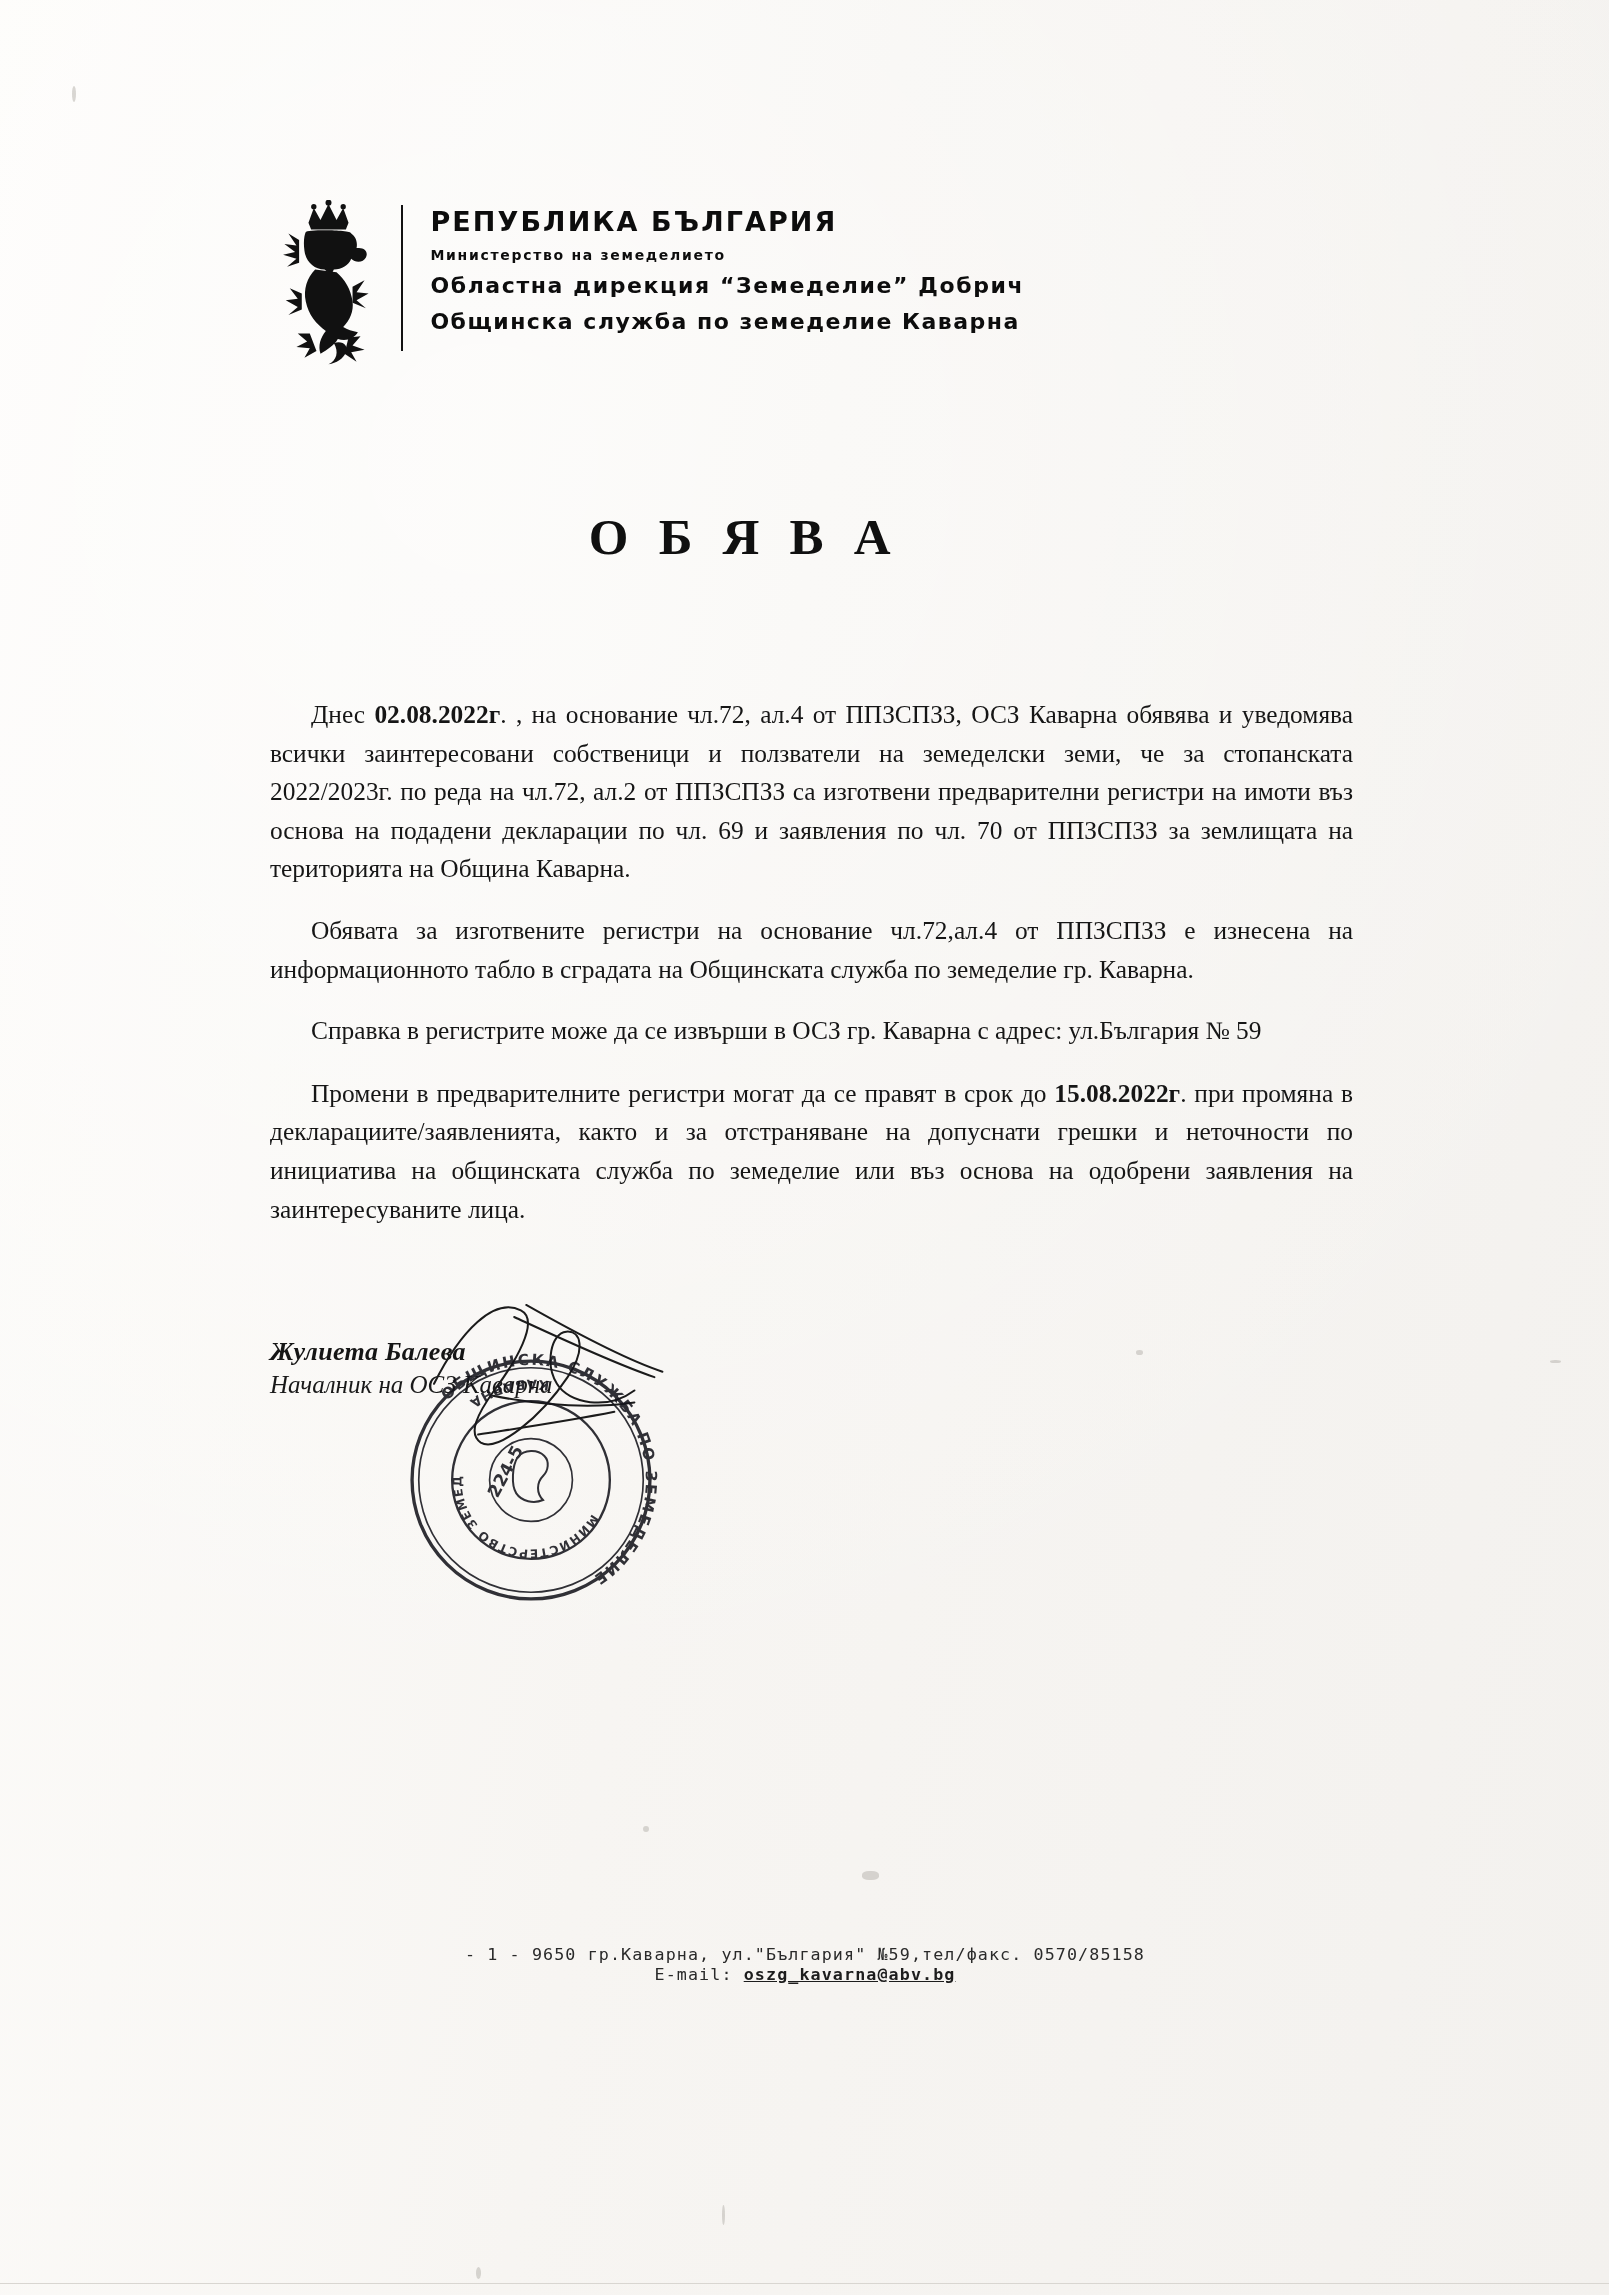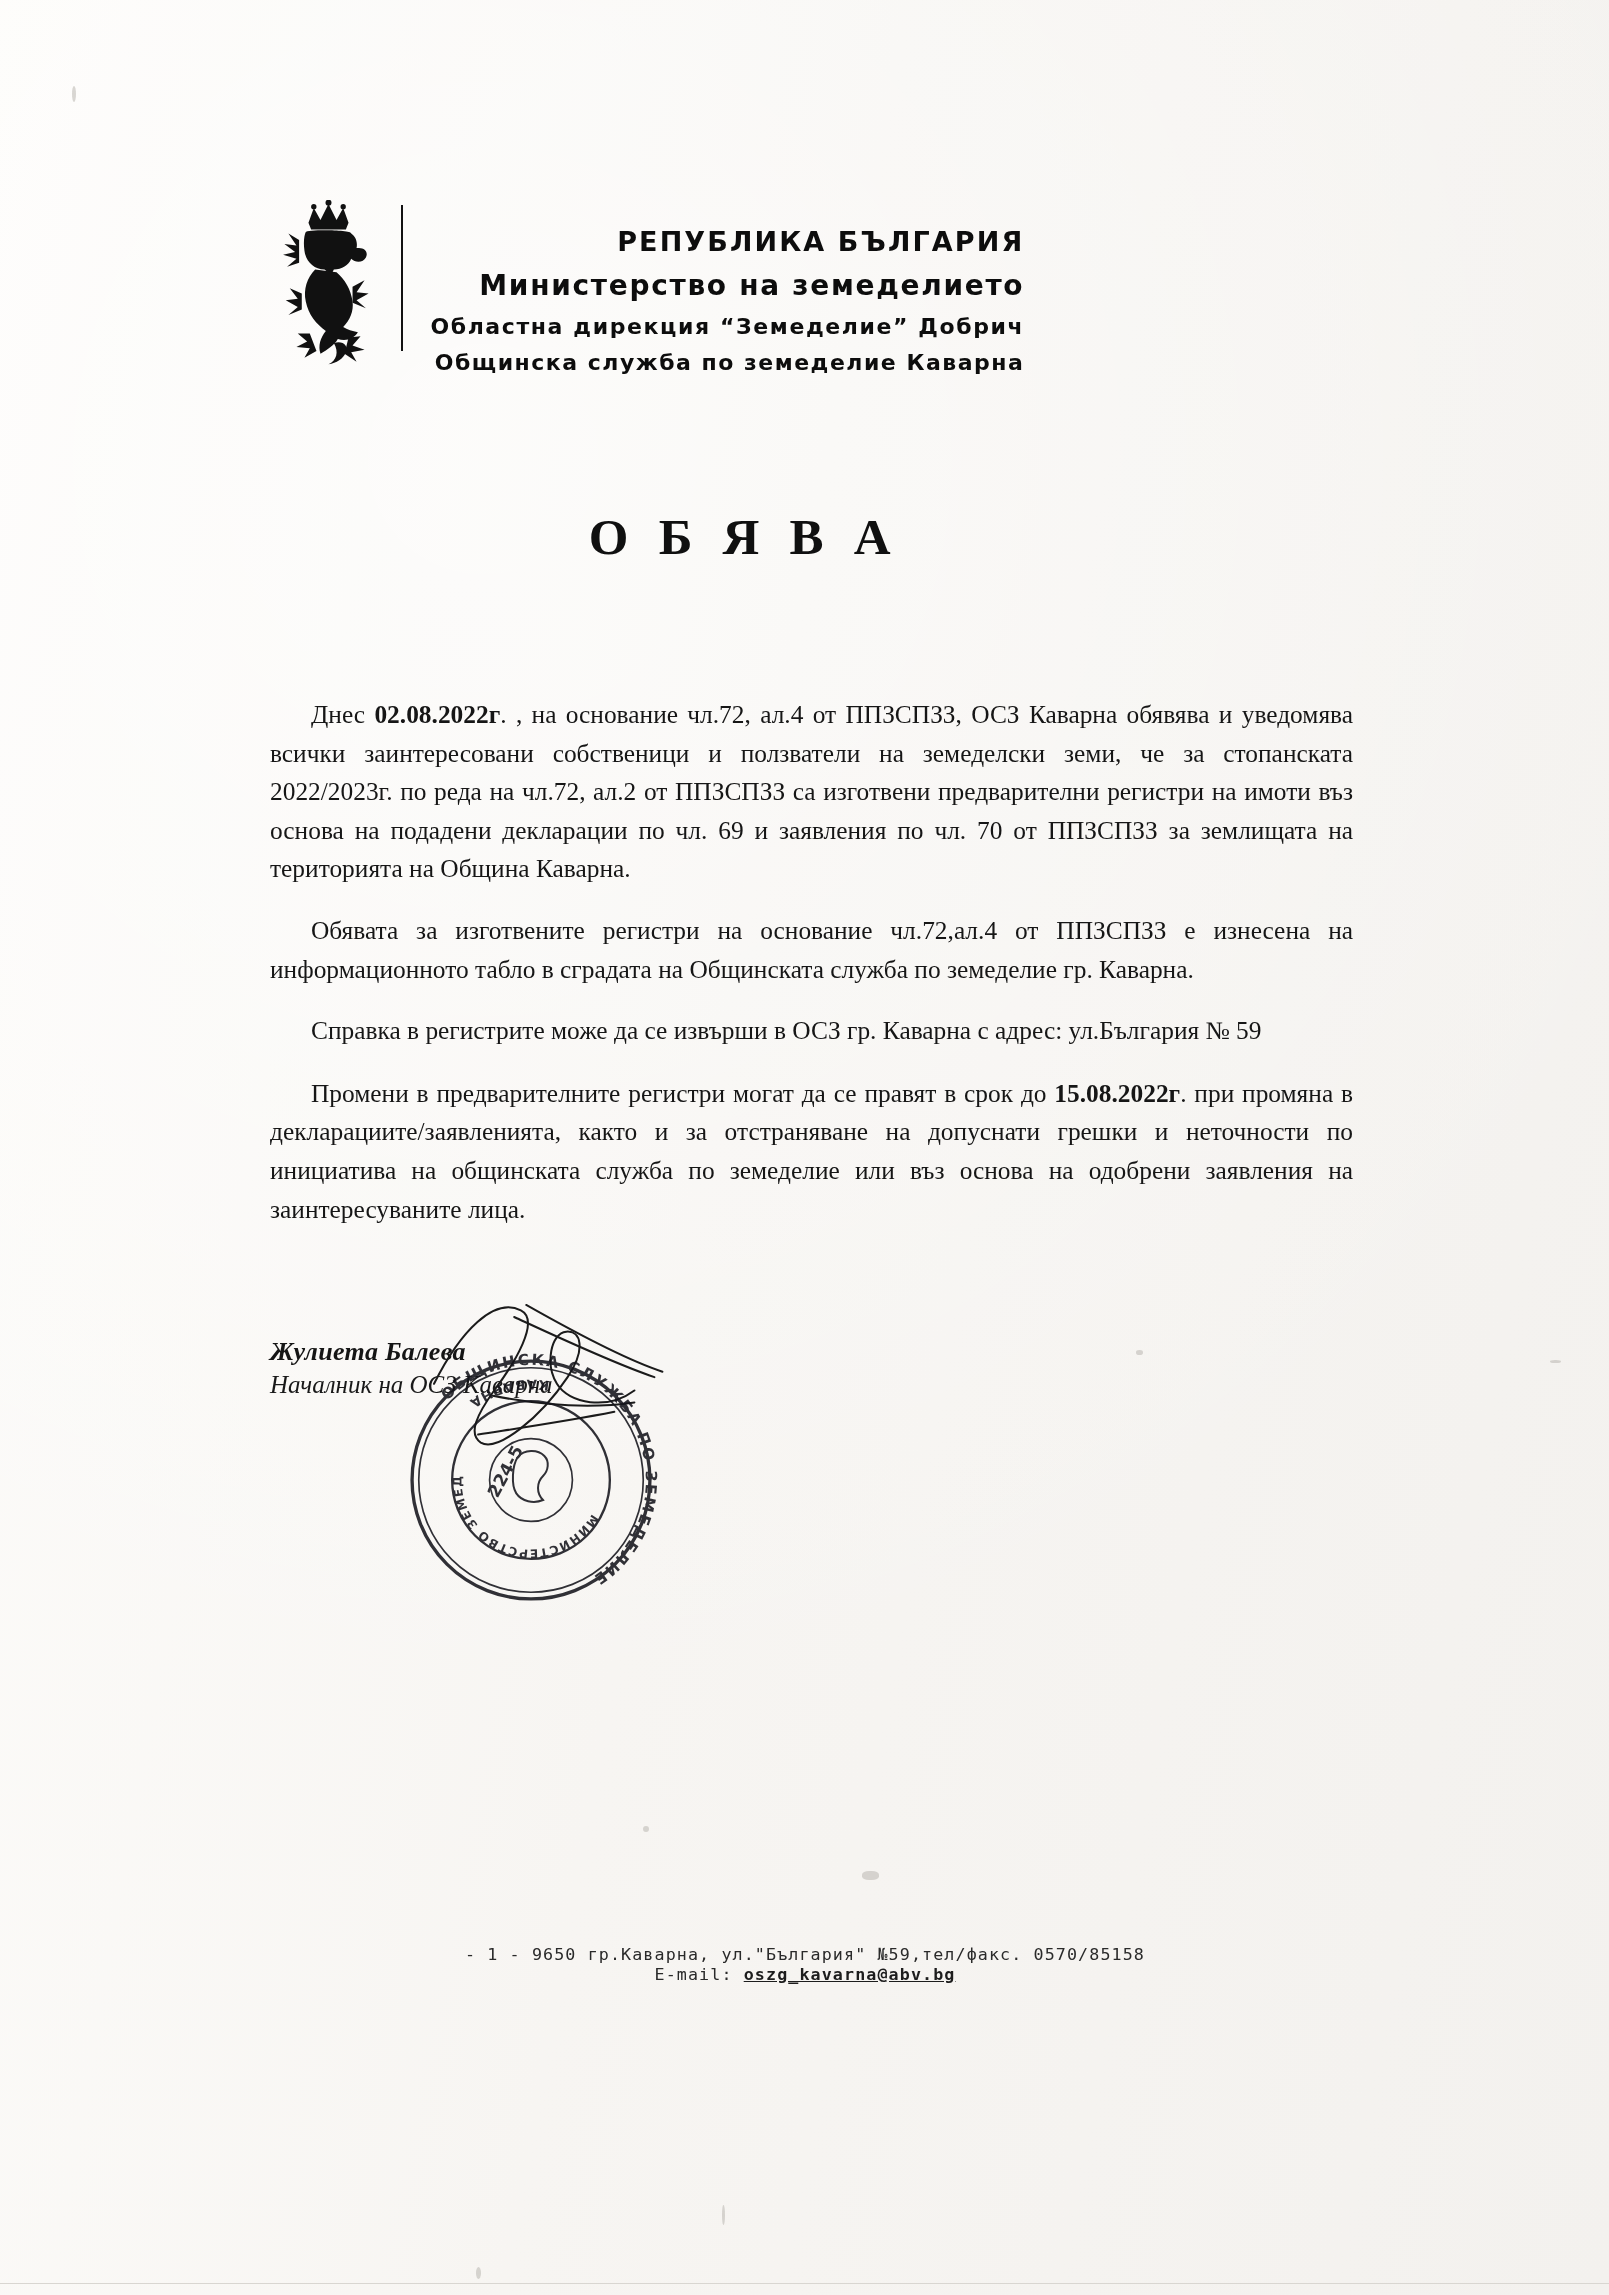--- a/index.html
+++ b/index.html
@@ -56,33 +56,32 @@
   }
   .emblem svg { display: block; }
   .rule {
     width: 2.7px;
     background: #121212;
     height: 146px;
     margin-top: 5.3px;
     margin-right: 27px;
   }
   .titles {
-    margin-top: 24px;
-    text-align: right;
+    margin-top: 4px;
     font-family: "DejaVu Sans", sans-serif;
     color: #0d0d0d;
   }
   .titles .t1 {
     font-size: 27px;
     font-weight: 700;
     letter-spacing: 2.1px;
     line-height: 1.35;
   }
   .titles .t2 {
-    font-size: 28px;
+    font-size: 14px;
     font-weight: 700;
     letter-spacing: 1.7px;
     line-height: 1.5;
     margin-top: 4.7px;
   }
   .titles .t3 {
     font-size: 22px;
     font-weight: 700;
     letter-spacing: 1.6px;
     line-height: 1.5;

